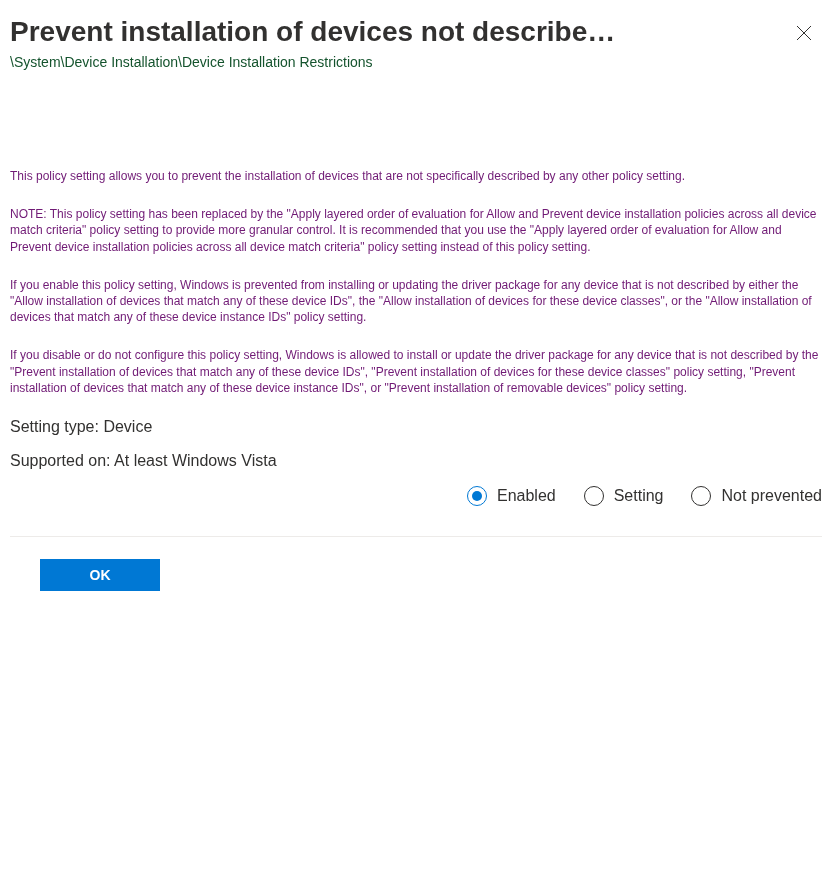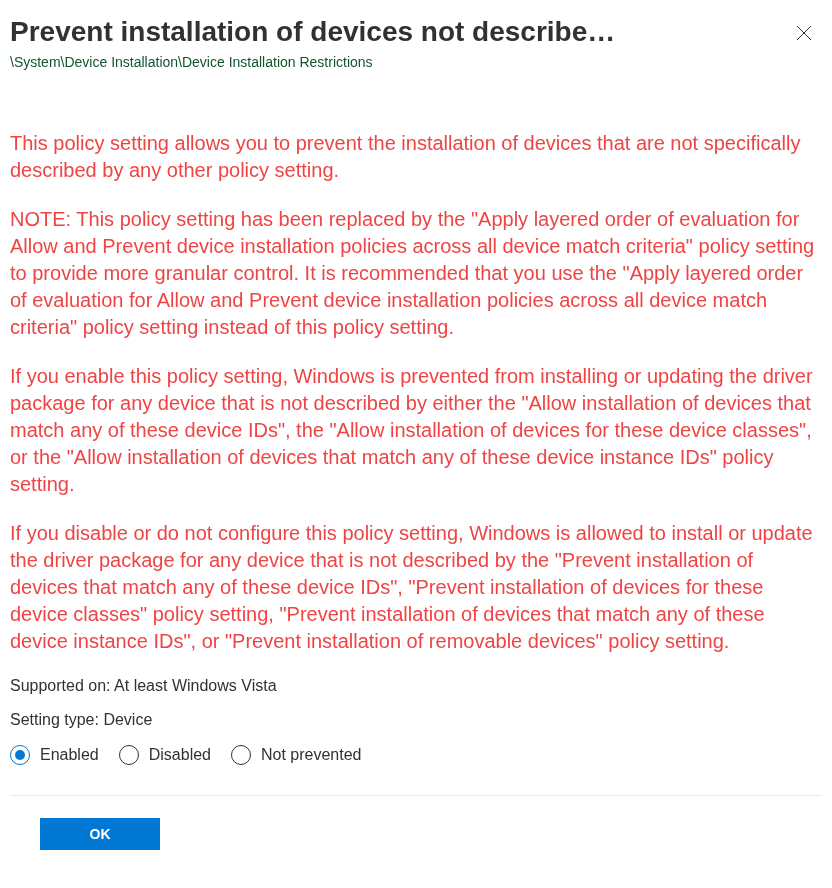--- a/index.html
+++ b/index.html
@@ -24,31 +24,31 @@
       margin-top: 2px;
     }
     .close-btn svg { width: 16px; height: 16px; stroke: #323130; stroke-width: 1; }
 
     .breadcrumb {
       font-size: 14px; color: #14532d; margin-top: 2px;
       white-space: nowrap; overflow: hidden; text-overflow: ellipsis;
     }
 
     .description {
-      margin-top: 60px; font-size: 20px; color: #ef4444; line-height: 1.35;
+      margin-top: 98px; font-size: 12px; color: #701a75; line-height: 1.35;
     }
     .description p { margin-bottom: 22px; }
     .description p:last-of-type { margin-bottom: 0; }
 
     .meta { margin-top: 22px; font-size: 16px; color: #323130; }
     .meta p { margin-bottom: 16px; }
 
     .radio-row {
-      display: flex; gap: 20px; align-items: center;
-      margin-top: 8px; font-size: 16px;
+      display: flex; gap: 28px; align-items: center;
+      margin-top: 8px; font-size: 16px; justify-content: flex-end;
     }
     .radio {
       display: inline-flex; align-items: center; gap: 10px;
       cursor: pointer; user-select: none;
     }
     .radio .circle {
       width: 20px; height: 20px; border-radius: 50%;
       border: 1px solid #323130;
       display: inline-flex; align-items: center; justify-content: center;
       background: #fff;
@@ -95,36 +95,36 @@
   <div class="breadcrumb">\System\Device Installation\Device Installation Restrictions</div>
 
   <div class="description">
     <p>This policy setting allows you to prevent the installation of devices that are not specifically described by any other policy setting.</p>
     <p>NOTE: This policy setting has been replaced by the "Apply layered order of evaluation for Allow and Prevent device installation policies across all device match criteria" policy setting to provide more granular control. It is recommended that you use the "Apply layered order of evaluation for Allow and Prevent device installation policies across all device match criteria" policy setting instead of this policy setting.</p>
     <p>If you enable this policy setting, Windows is prevented from installing or updating the driver package for any device that is not described by either the "Allow installation of devices that match any of these device IDs", the "Allow installation of devices for these device classes", or the "Allow installation of devices that match any of these device instance IDs" policy setting.</p>
     <p>If you disable or do not configure this policy setting, Windows is allowed to install or update the driver package for any device that is not described by the "Prevent installation of devices that match any of these device IDs", "Prevent installation of devices for these device classes" policy setting, "Prevent installation of devices that match any of these device instance IDs", or "Prevent installation of removable devices" policy setting.</p>
   </div>
 
   <div class="meta">
+    <p>Setting type: Device</p>
     <p>Supported on: At least Windows Vista</p>
-    <p>Setting type: Device</p>
   </div>
 
   <div class="radio-row" role="radiogroup">
     <label class="radio selected">
       <span class="circle">
         <span class="dot"></span>
       </span>
       <span class="lbl">Enabled</span>
     </label>
     <label class="radio">
       <span class="circle">
         <span class="dot"></span>
       </span>
-      <span class="lbl">Disabled</span>
+      <span class="lbl">Setting</span>
     </label>
     <label class="radio">
       <span class="circle">
         <span class="dot"></span>
       </span>
       <span class="lbl">Not prevented</span>
     </label>
   </div>
 
   <hr class="divider">

